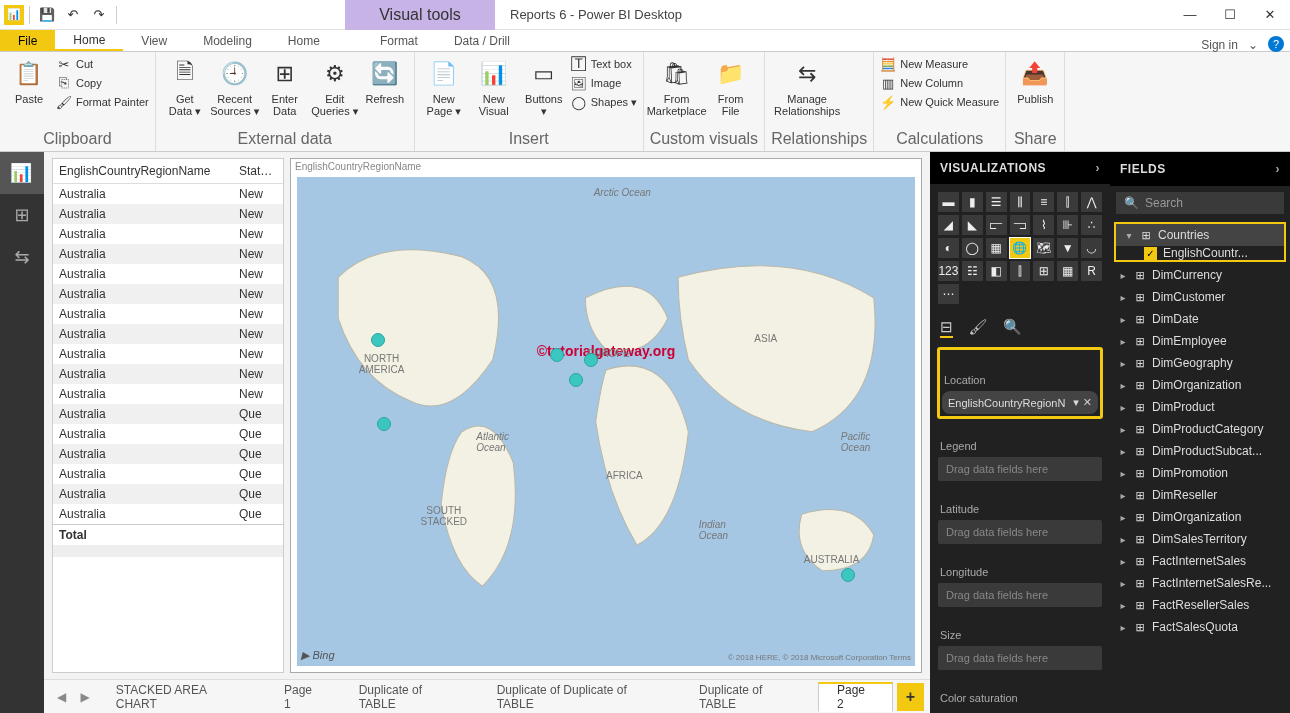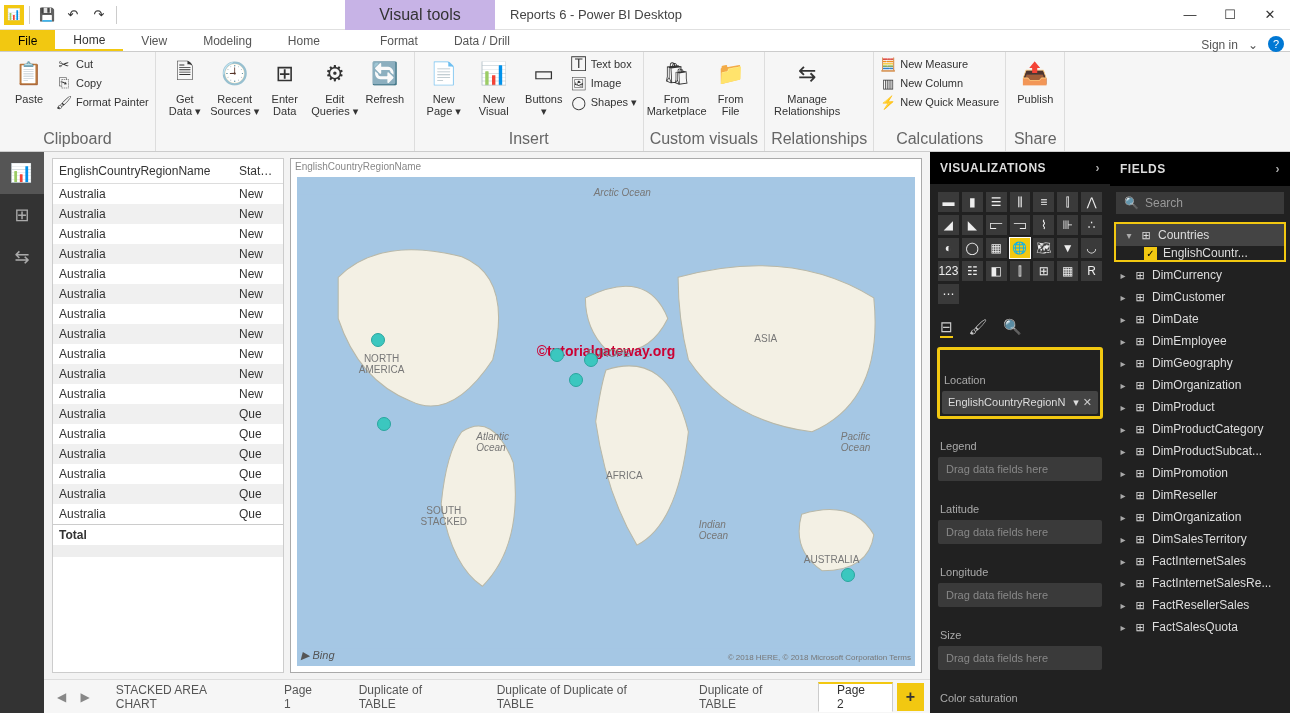--- a/index.html
+++ b/index.html
@@ -83,21 +83,21 @@
 .viz-gallery .vz.sel { background:#f2c811; color:#000; outline:1px solid #fff; }
 
 .viz-tools { display:flex; gap:16px; padding:6px 10px 10px 10px; color:#ccc; font-size:15px; }
 
 .field-wells { padding:0 8px; }
 .well { margin-bottom:4px; }
 .well-label { font-size:11px; color:#aaa; padding:5px 2px;margin-top:17px; }
 .well-drop { background:#3a3a3a; padding:6px 8px; font-size:11px; color:#888; border-radius:2px; }
 .well.location,.well.location .well-drop { outline: 2px solid #f2c811; outline-offset: -1px; }
 .well.location { border:2px solid #f2c811; border-radius:2px; padding:2px; }
-.pill { background:#444; color:#ddd; padding:5px 6px; font-size:11px; display:flex; justify-content:space-between; align-items:flex-start; border-radius:2px; }
+.pill { background:#444; color:#ddd; padding:5px 6px; font-size:11px; display:flex; justify-content:space-between; align-items:center; border-radius:8px; }
 .pill .x { color:#ccc; }
 
 
 .fields-pane { width: 180px; background:#212121; color:#ddd; font-size:12px; display:flex; flex-direction:column;justify-content:space-between; }
 .search-box { margin:6px; background:#3a3a3a; display:flex; align-items:center; gap:6px; padding:4px 8px; font-size:12px; color:#999; }
 .field-list { flex:1; overflow:hidden; }
 .field-list .ft { display:flex; align-items:center; gap:5px; padding:4px 8px; font-size:12px; }
 .field-list .ft .exp { width:10px; text-align:center; color:#aaa; font-size:10px; }
 .field-list .ft .tico { width:14px; height:14px; display:flex;align-items:center;justify-content:center; font-size:11px; }
 .field-list .ft.hl { background:#444; }
@@ -187,20 +187,21 @@
       <div class="ribbon-item-big narrow">
           <div class="ico">⚙</div>
           <span style="white-space:pre">Edit
 Queries ▾</span>
         </div>
       <div class="ribbon-item-big narrow">
           <div class="ico">🔄</div>
           <span>Refresh</span>
         </div>
     </div>
+    <div class="label">External data</div>
   </div>
 
   <div class="ribbon-group">
     <div class="items">
       <div class="ribbon-item-big narrow">
           <div class="ico">📄</div>
           <span style="white-space:pre">New
 Page ▾</span>
         </div>
       <div class="ribbon-item-big narrow">

